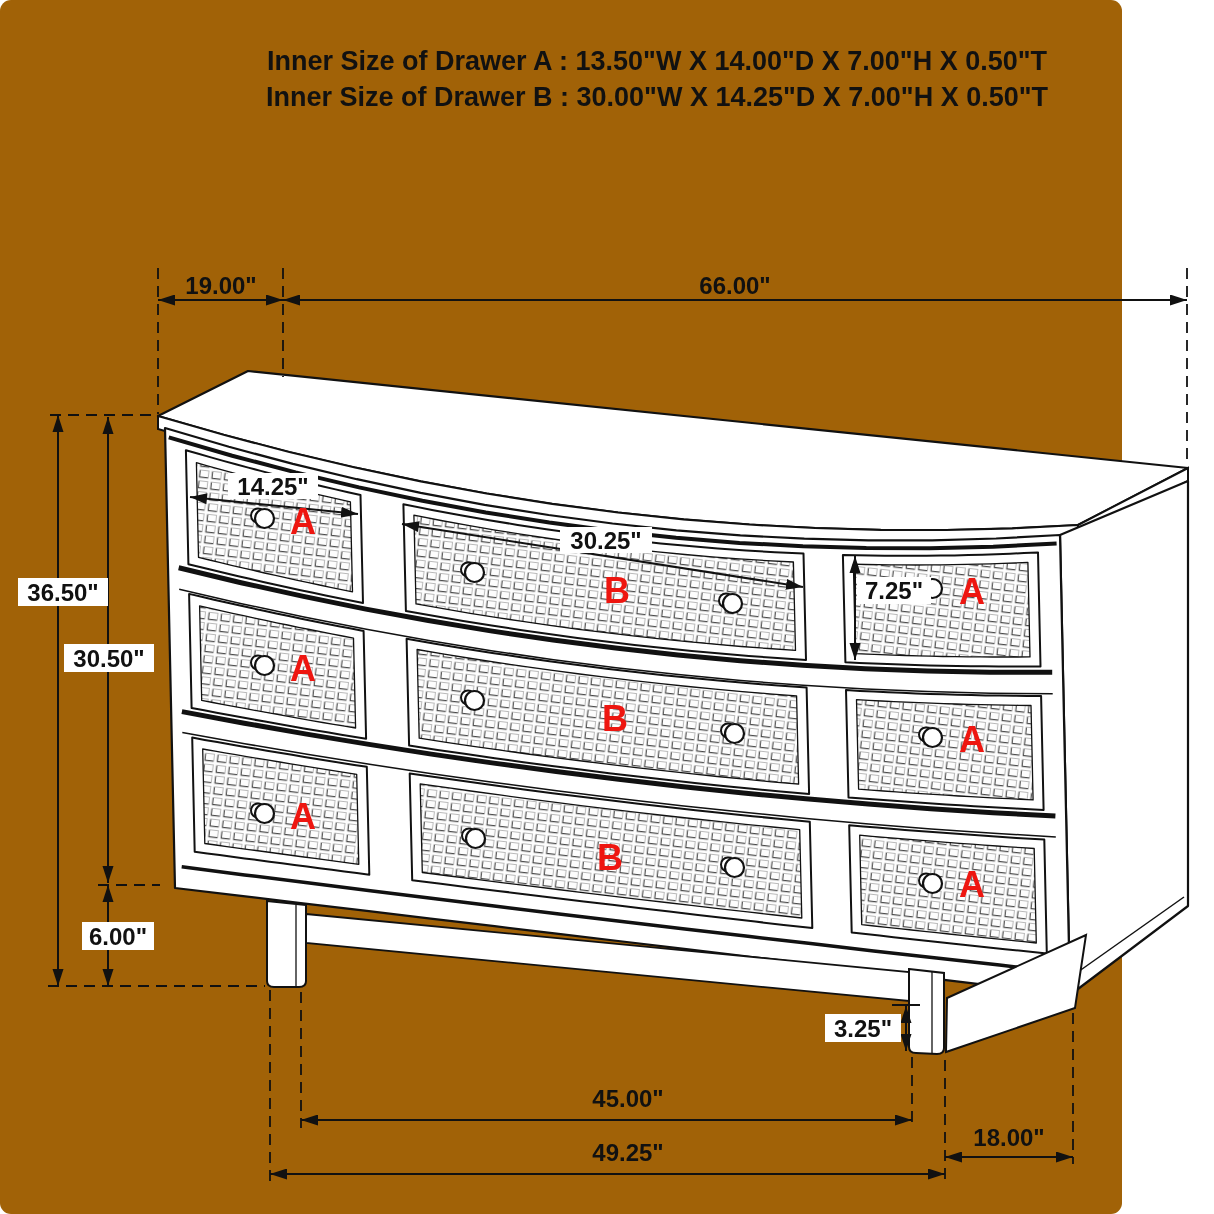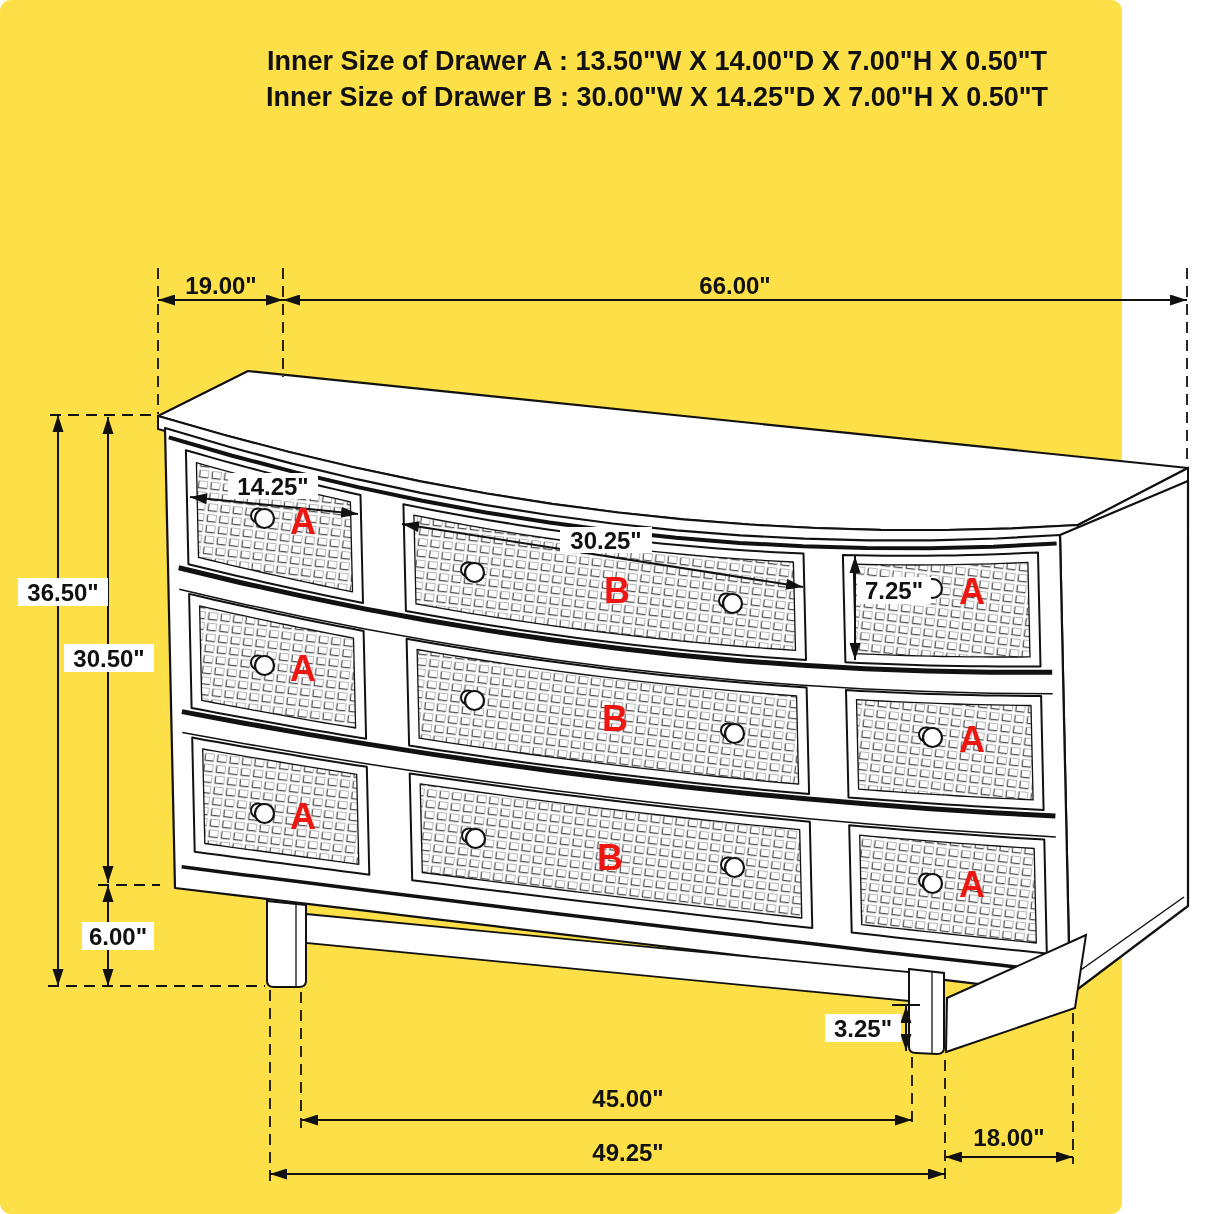--- a/index.html
+++ b/index.html
@@ -1,16 +1,16 @@
 <!DOCTYPE html>
 <html style="--red: #ee1610;"><head>
 <meta charset="utf-8">
 <style>
   html,body{margin:0;padding:0;background:#ffffff;}
-  #stage{width:1122px;height:1214px;position:relative;background:#fde047;
+  #stage{width:1122px;height:1214px;position:relative;background:#a16207;
          font-family:"Liberation Sans", sans-serif;border-radius:11px;}
   svg text{font-family:"Liberation Sans", sans-serif;}
   .t{font-size:27px;font-weight:bold;fill:#111;}
   .d{font-size:24px;font-weight:bold;fill:#111;}
   .r{font-size:36px;font-weight:bold;fill:var(--red,#ee1610);}
   .bg{fill:#ffffff;}
 </style>
 </head>
 <body>
 

